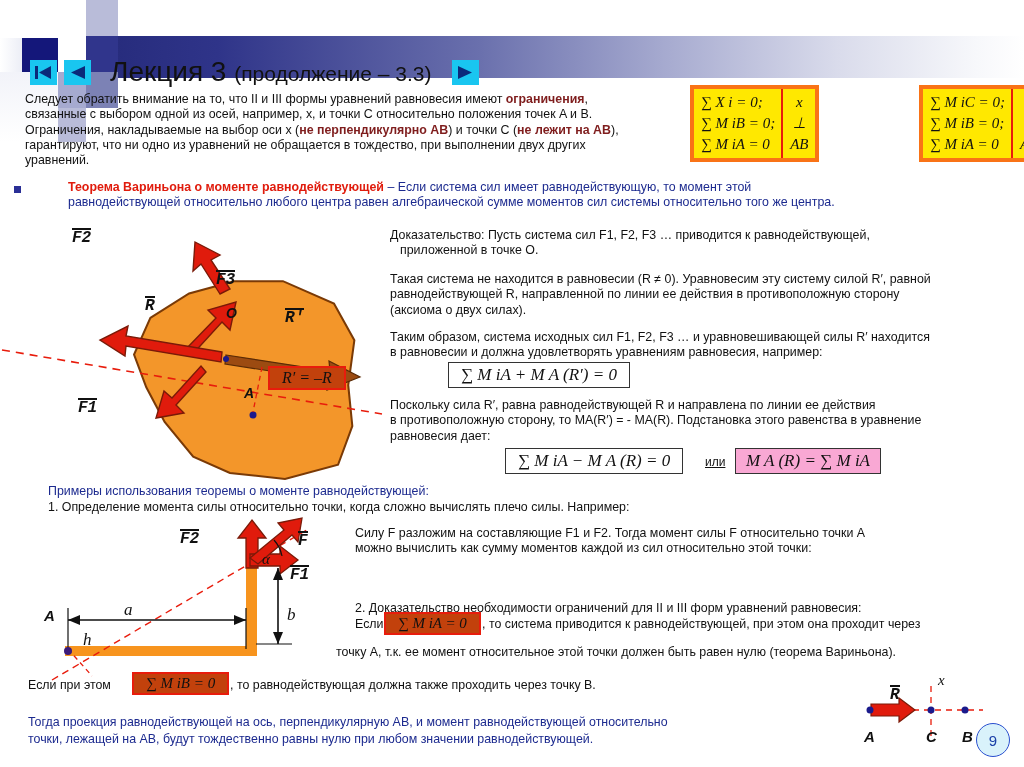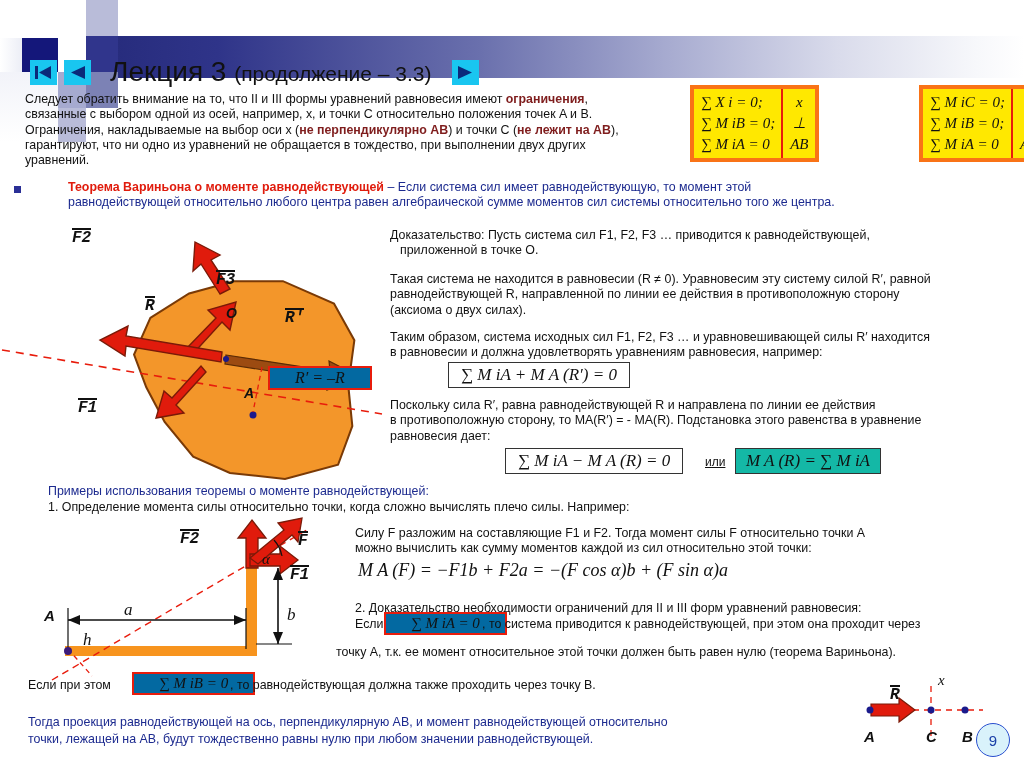--- a/index.html
+++ b/index.html
@@ -70,31 +70,31 @@
     font-family:"Liberation Serif", serif; font-style:italic;
     font-size:15px; color:#111; white-space:nowrap; line-height:21px;
   }
   .rcell {
     font-family:"Liberation Serif", serif; font-style:italic;
     font-size:15px; color:#111; line-height:21px;
   }
 
   
   .ybox {
-    position:absolute; background:#0369a1; border:2px solid #e81c0c;
-    padding:1px 25px; font-family:"Liberation Serif", serif;
+    position:absolute; background:#c2410c; border:2px solid #e81c0c;
+    padding:1px 12px; font-family:"Liberation Serif", serif;
     font-style:italic; font-size:16px; color:#111; white-space:nowrap;
   }
   .wbox {
     position:absolute; background:#ffffff; border:1.5px solid #333;
     padding:2px 12px; font-family:"Liberation Serif", serif;
     font-style:italic; font-size:17px; color:#111; white-space:nowrap;
   }
   .ybox2 {
-    position:absolute; background:#14b8a6; border:1.5px solid #333;
+    position:absolute; background:#f9a8d4; border:1.5px solid #333;
     padding:2px 10px; font-family:"Liberation Serif", serif;
     font-style:italic; font-size:17px; color:#111; white-space:nowrap;
   }
   .mathplain {
     position:absolute; font-family:"Liberation Serif", serif;
     font-style:italic; font-size:17px; color:#111; white-space:nowrap;
   }
 
   
   .bullet {
@@ -342,21 +342,20 @@
   <div class="mathplain" style="left:262px; top:551px; font-size:15px;">α</div>
   <div class="mathplain" style="left:124px; top:600px;">a</div>
   <div class="mathplain" style="left:287px; top:605px;">b</div>
   <div class="mathplain" style="left:83px; top:630px;">h</div>
   <div class="plabel" style="left:44px; top:607px; font-size:15px;">A</div>
 
   <div class="para blk" style="left:355px; top:526px; width:660px;">
     <div>Силу F разложим на составляющие F1 и F2. Тогда момент силы F относительно точки A</div>
     <div>можно вычислить как сумму моментов каждой из сил относительно этой точки:</div>
   </div>
-  <div class="mathplain" style="left:358px; top:560px; font-size:18px;">M A (F) = −F1b + F2a = −(F cos α)b + (F sin α)a</div>
 
   <div class="para blk" style="left:355px; top:601px; width:660px;">2. Доказательство необходимости ограничений для II и III форм уравнений равновесия:</div>
   <div class="para blk" style="left:355px; top:617px;">Если</div>
   <div class="ybox" style="left:384px; top:612px; font-size:15px;">∑ M iA = 0</div>
   <div class="para blk" style="left:482px; top:617px; width:540px;">, то система приводится к равнодействующей, при этом она проходит через</div>
   <div class="para blk" style="left:336px; top:645px; width:665px;">точку A, т.к. ее момент относительное этой точки должен быть равен нулю (теорема Вариньона).</div>
 
   <div class="para blk" style="left:28px; top:678px;">Если при этом</div>
   <div class="ybox" style="left:132px; top:672px; font-size:15px;">∑ M iB = 0</div>
   <div class="para blk" style="left:230px; top:678px; width:560px;">, то равнодействующая должна также проходить через точку B.</div>

